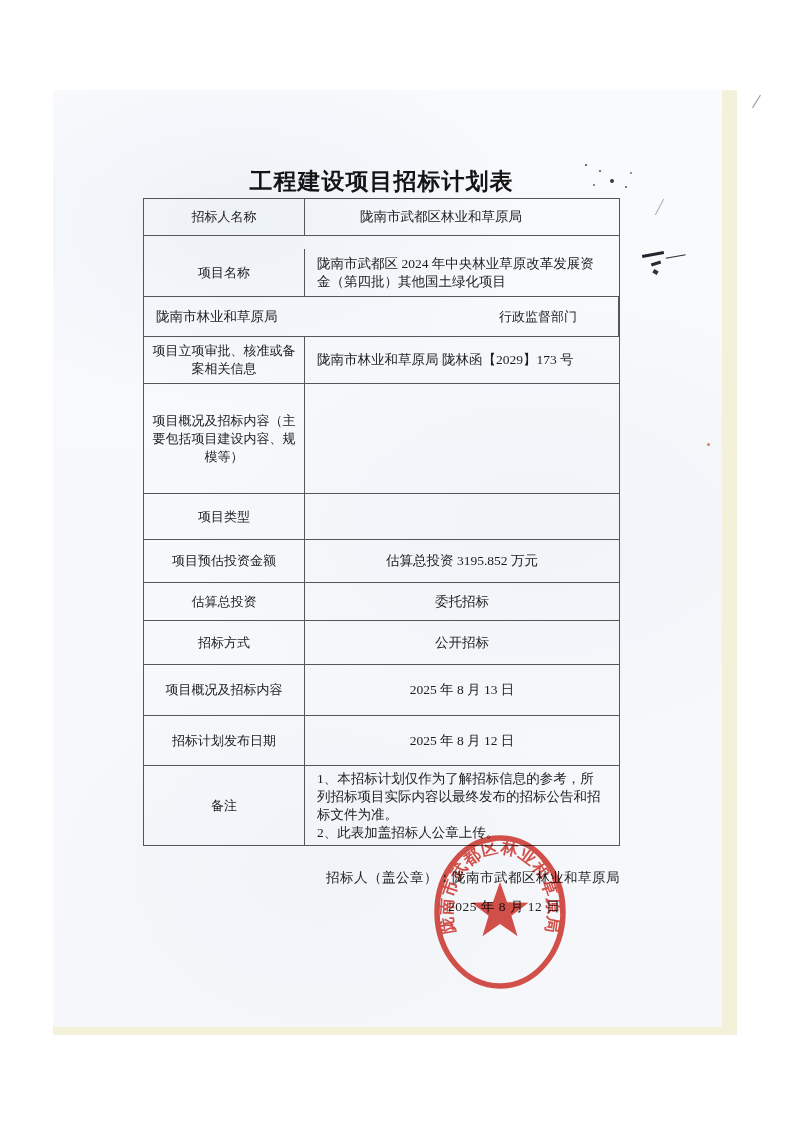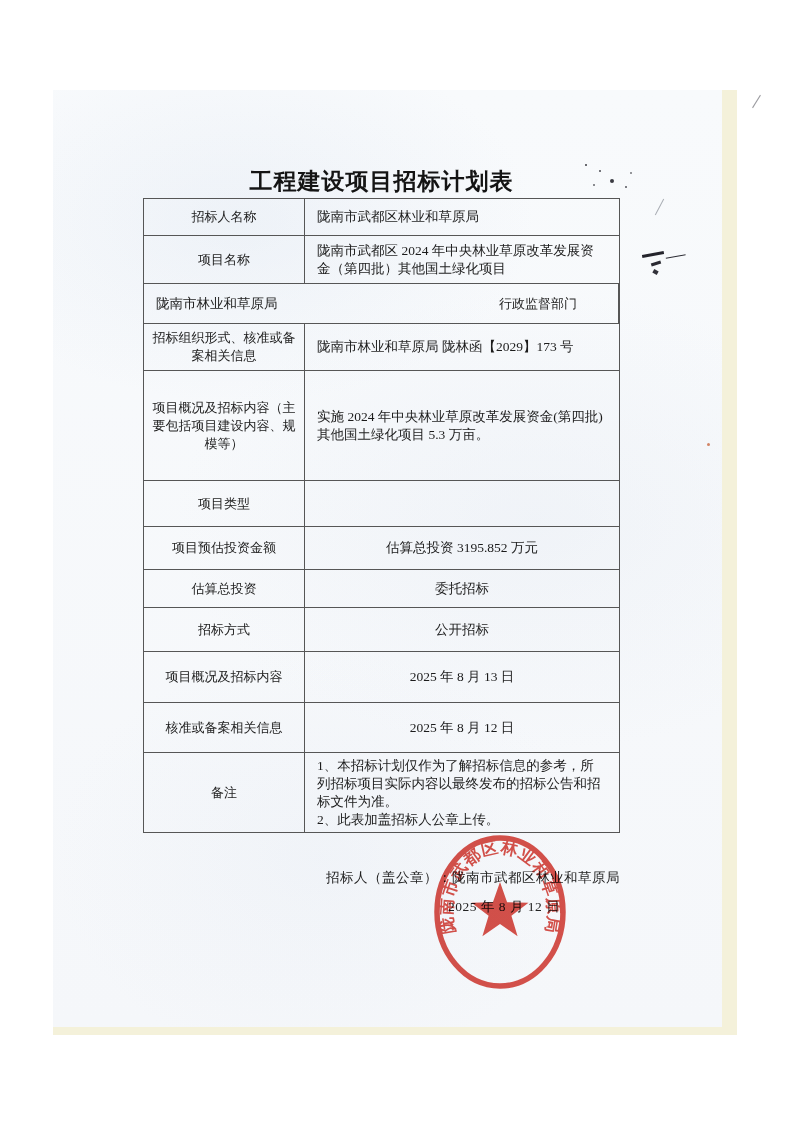--- a/index.html
+++ b/index.html
@@ -36,22 +36,22 @@
   }
 
   .table{
     position:absolute;left:90px;top:108px;width:477px;
     border:1px solid #565656;
     box-sizing:border-box;
     background:transparent;
   }
   .row{display:flex;box-sizing:border-box;border-bottom:1px solid #565656;}
   .row:last-child{border-bottom:none;}
-  .row:nth-child(1){height:37px;}
-  .row:nth-child(2){height:48px;}
+  .row:nth-child(1){height:37px;gap:43px;}
+  .row:nth-child(2){height:48px;margin-top:13px;}
   .row:nth-child(3){height:40px;}
   .row:nth-child(4){height:47px;}
   .row:nth-child(5){height:110px;}
   .row:nth-child(6){height:46px;}
   .row:nth-child(7){height:43px;}
   .row:nth-child(8){height:38px;}
   .row:nth-child(9){height:44px;}
   .row:nth-child(10){height:51px;}
   .row:nth-child(11){height:50px;}
   .row:nth-child(12){height:79px;}
@@ -119,26 +119,25 @@
       </div>
       <div class="row">
         <div class="cell label">项目名称</div>
         <div class="cell value">陇南市武都区 2024 年中央林业草原改革发展资金（第四批）其他国土绿化项目</div>
       </div>
       <div class="row">
         <div class="cell value">陇南市林业和草原局</div>
         <div class="cell label">行政监督部门</div>
       </div>
       <div class="row">
-        <div class="cell label">招标组织形式、核准或备案相关信息</div>
+        <div class="cell label">项目立项审批、核准或备案相关信息</div>
         <div class="cell value">陇南市林业和草原局 陇林函【2029】173 号</div>
       </div>
       <div class="row">
         <div class="cell label">项目概况及招标内容（主要包括项目建设内容、规模等）</div>
-        <div class="cell value">实施 2024 年中央林业草原改革发展资金(第四批)其他国土绿化项目 5.3 万亩。</div>
       </div>
       <div class="row">
         <div class="cell label">项目类型</div>
       </div>
       <div class="row">
         <div class="cell label">项目预估投资金额</div>
         <div class="cell value center">估算总投资 3195.852 万元</div>
       </div>
       <div class="row">
         <div class="cell label">估算总投资</div>
@@ -146,21 +145,21 @@
       </div>
       <div class="row">
         <div class="cell label">招标方式</div>
         <div class="cell value center">公开招标</div>
       </div>
       <div class="row">
         <div class="cell label">项目概况及招标内容</div>
         <div class="cell value center">2025 年 8 月 13 日</div>
       </div>
       <div class="row">
-        <div class="cell label">核准或备案相关信息</div>
+        <div class="cell label">招标计划发布日期</div>
         <div class="cell value center">2025 年 8 月 12 日</div>
       </div>
       <div class="row">
         <div class="cell label">备注</div>
         <div class="cell value pre">1、本招标计划仅作为了解招标信息的参考，所列招标项目实际内容以最终发布的招标公告和招标文件为准。
 2、此表加盖招标人公章上传。</div>
       </div>
     </div>
 
     <div class="signer-line">招标人（盖公章）：陇南市武都区林业和草原局</div>

